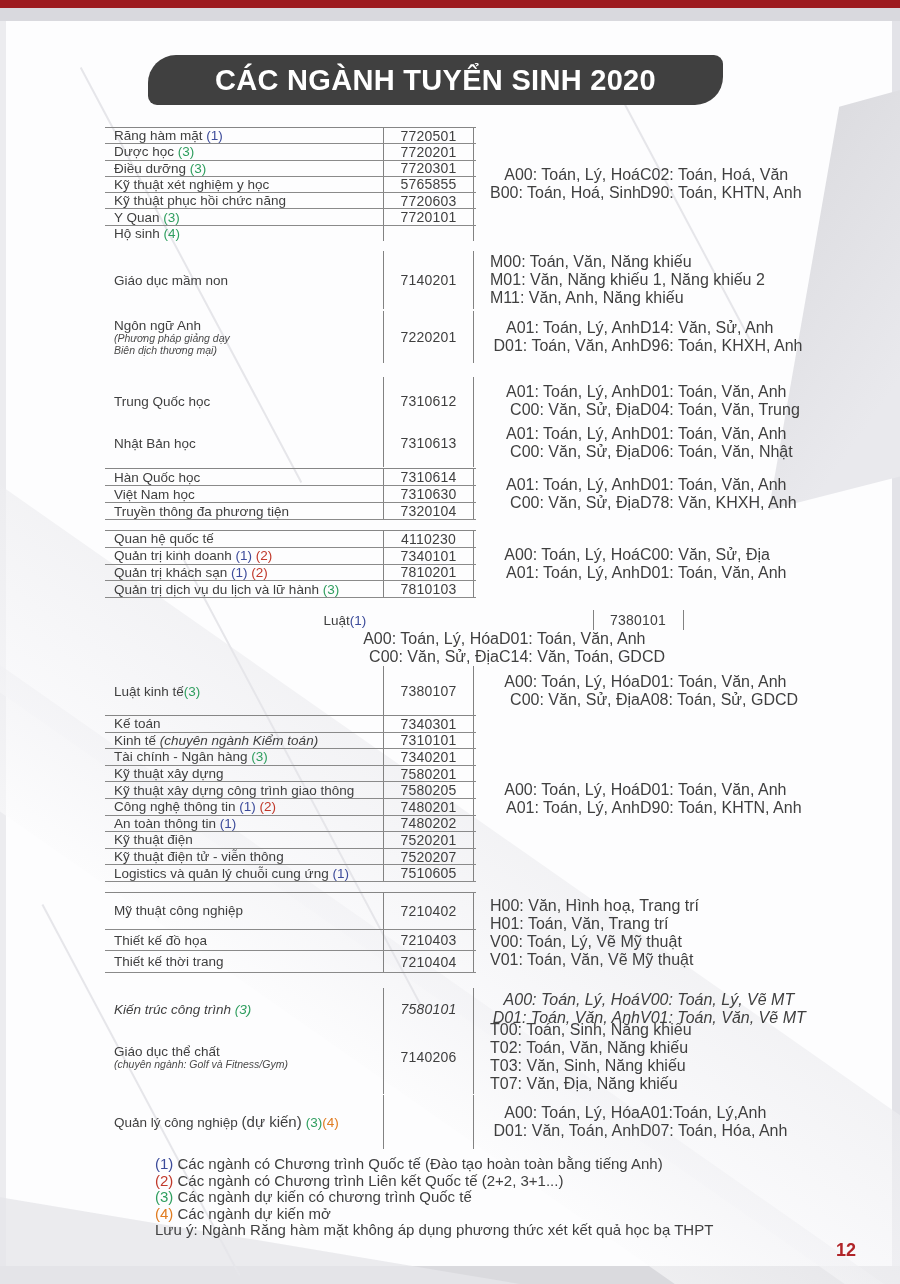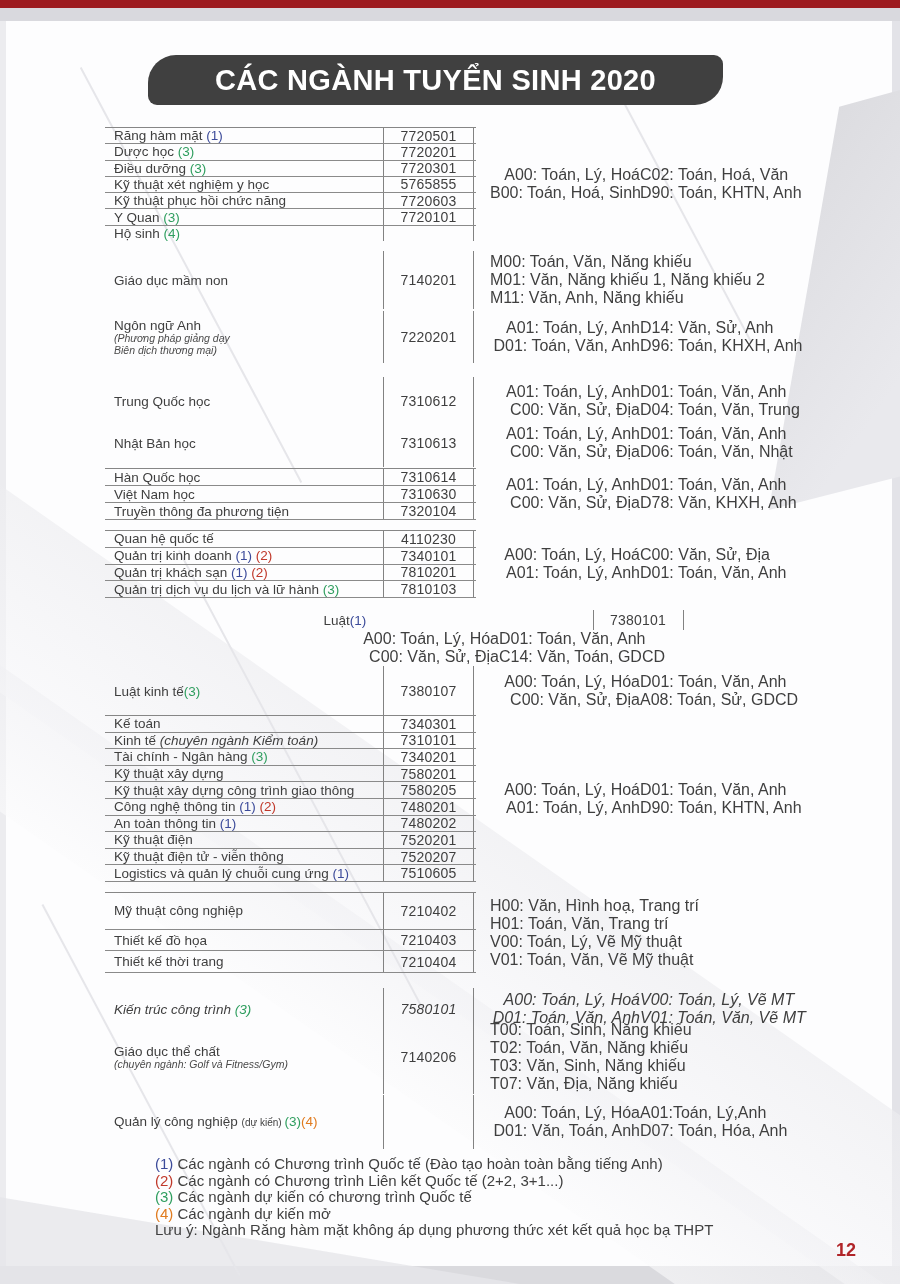--- a/index.html
+++ b/index.html
@@ -483,21 +483,21 @@
         </div>
         <div class="combo-row">
           <span class="combo-cell">T07: Văn, Địa, Năng khiếu</span>
         </div>
       </div>
     </div>
     <div class="section" style="top: 1095px; height: 54px;">
       <div class="sec-left">
         <div class="trow">
           <div class="cell-name">
-            <div class="name-line"><span>Quản lý công nghiệp </span><span style="font-size: 10px;">(dự kiến) </span><span style="color: rgb(47, 158, 95);">(3)</span><span style="color: rgb(224, 123, 31);">(4)</span></div>
+            <div class="name-line"><span>Quản lý công nghiệp </span><span style="font-size: 15px;">(dự kiến) </span><span style="color: rgb(47, 158, 95);">(3)</span><span style="color: rgb(224, 123, 31);">(4)</span></div>
           </div>
           <div class="cell-code"></div>
         </div>
       </div>
       <div class="sec-combos">
         <div class="combo-row">
           <span class="combo-cell wide">A00: Toán, Lý, Hóa</span>
           <span class="combo-cell">A01:Toán, Lý,Anh</span>
         </div>
         <div class="combo-row">

